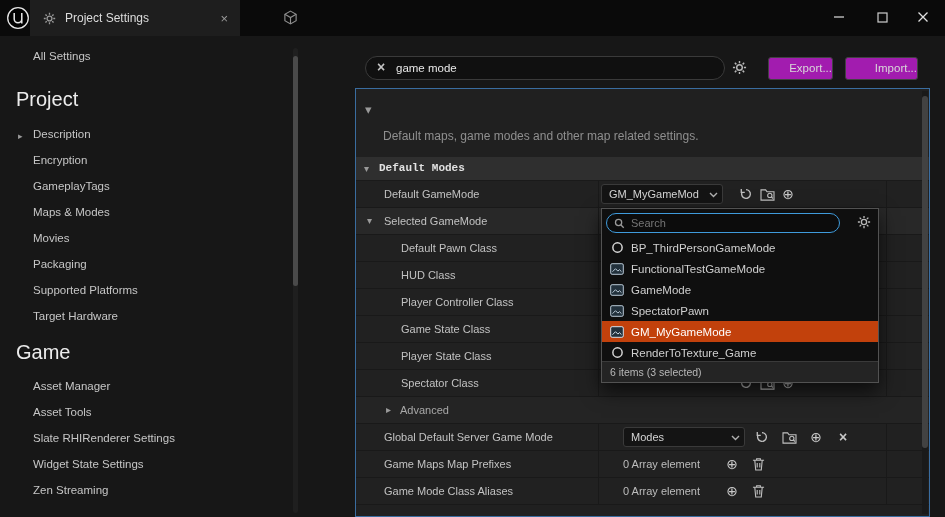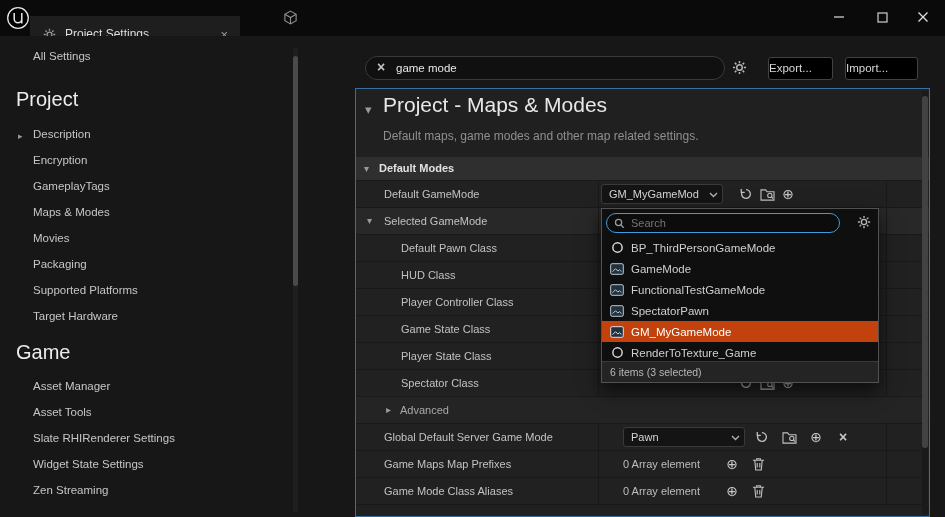--- a/index.html
+++ b/index.html
@@ -3,55 +3,55 @@
 <meta charset="utf-8">
 <style>
   * { margin:0; padding:0; box-sizing:border-box; }
   html,body { width:945px; height:517px; background:#000; }
   body { font-family:"Liberation Sans","DejaVu Sans",sans-serif; }
   .app { position:relative; width:945px; height:517px; background:#171717; overflow:hidden; color:#c8c8c8; }
 
   
   .titlebar { position:absolute; left:0; top:0; width:945px; height:36px; background:#0a0a0a; }
   .ue-logo { position:absolute; left:6px; top:6px; width:24px; height:24px; }
-  .tab { position:absolute; left:30px; top:16px; width:210px; height:36px; background:#1e1e1e; display:flex; align-items:center; }
+  .tab { position:absolute; left:30px; top:0; width:210px; height:36px; background:#1e1e1e; display:flex; align-items:center; }
   .tab-icon { margin-left:13px; display:flex; }
   .tab-title { margin-left:9px; font-size:12px; color:#dcdcdc; }
   .tab-close { margin-left:auto; margin-right:12px; color:#9a9a9a; font-size:13px; cursor:pointer; }
   .cube { position:absolute; left:283px; top:10px; display:flex; }
   .winbtn { position:absolute; top:0; width:32px; height:34px; display:flex; align-items:center; justify-content:center; }
   .winbtn.min { left:823px; } .winbtn.max { left:866px; } .winbtn.cls { left:907px; }
 
   
   .sidebar { position:absolute; left:0; top:36px; width:310px; height:481px; background:#171717; }
   .side-link { position:absolute; left:33px; font-size:11.5px; color:#c6c6c6; text-underline-offset:3px; cursor:pointer; white-space:nowrap; }
   .side-head { position:absolute; left:16px; font-size:20px; color:#ececec; }
   .side-arrow { position:absolute; left:18px; font-size:9px; color:#9a9a9a; }
   .side-scroll-track { position:absolute; left:293px; top:12px; width:5px; height:465px; background:#1f1f1f; border-radius:3px; }
   .side-scroll-thumb { position:absolute; left:0; top:8px; width:5px; height:230px; background:#4a4a4a; border-radius:3px; }
 
   
   .search-box { position:absolute; left:365px; top:56px; width:360px; height:24px; background:#101010; border:1px solid #3a3a3a; border-radius:12px; }
   .search-clear { position:absolute; left:11px; top:2px; font-size:14px; font-weight:bold; color:#c4c4c4; cursor:pointer; }
   .search-input { position:absolute; left:30px; top:2px; width:310px; height:18px; background:transparent; border:none; outline:none; color:#e8e8e8; font-size:11.5px; font-family:inherit; }
   .gear-toolbar { position:absolute; left:732px; top:60px; display:flex; cursor:pointer; }
-  .btn { position:absolute; top:57px; height:23px; background:#000000; border:1px solid #424242; border-radius:3px; color:#d8d8d8; font-size:11.5px; text-align:left; line-height:21px; cursor:pointer; }
+  .btn { position:absolute; top:57px; height:23px; background:#a21caf; border:1px solid #424242; border-radius:3px; color:#d8d8d8; font-size:11.5px; text-align:right; line-height:21px; cursor:pointer; }
   .btn.export { left:768px; width:65px; }
   .btn.import { left:845px; width:73px; }
 
   
   .panel { position:absolute; left:355px; top:88px; width:575px; height:429px; background:#202020; border:1px solid #3a6da0; }
   .panel-head { position:absolute; left:0; top:0; right:0; height:68px; }
   .tri { color:#9a9a9a; font-size:11px; }
   .panel-title-tri { position:absolute; left:9px; top:13px; font-size:13px; }
   .panel-title { position:absolute; left:27px; top:4px; font-size:21px; color:#e8e8e8; }
   .panel-sub { position:absolute; left:27px; top:40px; font-size:12px; color:#8f8f8f; }
   .section-bar { position:absolute; left:0; top:68px; right:0; height:24px; background:#2f2f2f; border-bottom:1px solid #1a1a1a; line-height:23px; }
   .section-bar .tri { position:absolute; left:8px; top:0; line-height:24px; font-size:10px; }
-  .section-bar .txt { position:absolute; left:23px; font-size:11px; font-weight:bold; color:#e2e2e2; }
+  .section-bar .txt { position:absolute; left:23px; font-size:11px; font-weight:bold; color:#e2e2e2;font-family:Liberation Mono, monospace; }
   .rows { position:absolute; left:0; top:92px; right:0; }
   .row { position:relative; height:27px; border-bottom:1px solid #191919; background:#212121; display:flex; }
   .row.cat { background:#282828; }
   .row.adv { background:#242424; }
   .cell.label { width:243px; border-right:1px solid #191919; display:flex; align-items:center; position:relative; }
   .cell.value { flex:1; position:relative; }
   .cell.end { width:43px; border-left:1px solid #191919; }
   .lbl { font-size:11px; color:#c2c2c2; white-space:nowrap; }
   .lvl1 { padding-left:28px; } .lvl2 { padding-left:45px; }
   .row-tri { position:absolute; left:11px; top:0; line-height:26px; font-size:10px; color:#9a9a9a; }
@@ -160,21 +160,20 @@
         <path d="M12 1.5v3.5M12 19v3.5M1.5 12H5M19 12h3.5M4.5 4.5L7 7M17 17l2.5 2.5M19.5 4.5L17 7M7 17l-2.5 2.5"></path>
       </svg>
   </div>
   <div class="btn export">Export...</div>
   <div class="btn import">Import...</div>
 
   <div class="panel">
 
     <div class="panel-head">
       <span class="tri panel-title-tri">▾</span>
-      <div class="panel-title">Project - Maps &amp; Modes</div>
       <div class="panel-sub">Default maps, game modes and other map related settings.</div>
     </div>
 
     <div class="section-bar">
       <span class="tri">▾</span>
       <span class="txt">Default Modes</span>
     </div>
 
     <div class="rows">
 
@@ -283,21 +282,21 @@
         <span class="adv-tri">▸</span>
         <span class="adv-lbl">Advanced</span>
       </div>
 
       <div class="row">
         <div class="cell label lvl1">
             <span class="lbl">Global Default Server Game Mode</span>
           </div>
         <div class="cell value">
           <div class="combo" style="left:24px">
-            <span class="ct">Pawn</span>
+            <span class="ct">Modes</span>
             <svg width="9" height="6" viewBox="0 0 9 6">
                 <path d="M1 1l3.5 3.5L8 1" stroke="#b0b0b0" stroke-width="1.4" fill="none"></path>
               </svg>
           </div>
           <span class="ibtn" style="left:155px">
               <svg width="14" height="14" viewBox="0 0 16 16" fill="none" stroke="#c0c0c0" stroke-width="1.5">
                 <path d="M8 3a5 5 0 1 1-4.6 3"></path>
                 <path d="M2.6 2.2v4h4"></path>
               </svg>
             </span>
@@ -379,30 +378,30 @@
             </span>
           <span>BP_ThirdPersonGameMode</span>
         </div>
         <div class="p-item">
           <span class="ico">
               <svg width="14" height="12" viewBox="0 0 14 12">
                 <rect x="0.7" y="0.7" width="12.6" height="10.6" rx="1.4" fill="#22313c" stroke="#b9c9d6"></rect>
                 <path d="M2.5 8.7l3-3 2.4 2.4 1.5-1.5 2.1 2.1" fill="none" stroke="#b9c9d6"></path>
               </svg>
             </span>
-          <span>GameMode</span>
+          <span>FunctionalTestGameMode</span>
         </div>
         <div class="p-item">
           <span class="ico">
               <svg width="14" height="12" viewBox="0 0 14 12">
                 <rect x="0.7" y="0.7" width="12.6" height="10.6" rx="1.4" fill="#22313c" stroke="#b9c9d6"></rect>
                 <path d="M2.5 8.7l3-3 2.4 2.4 1.5-1.5 2.1 2.1" fill="none" stroke="#b9c9d6"></path>
               </svg>
             </span>
-          <span>FunctionalTestGameMode</span>
+          <span>GameMode</span>
         </div>
         <div class="p-item">
           <span class="ico">
               <svg width="14" height="12" viewBox="0 0 14 12">
                 <rect x="0.7" y="0.7" width="12.6" height="10.6" rx="1.4" fill="#22313c" stroke="#b9c9d6"></rect>
                 <path d="M2.5 8.7l3-3 2.4 2.4 1.5-1.5 2.1 2.1" fill="none" stroke="#b9c9d6"></path>
               </svg>
             </span>
           <span>SpectatorPawn</span>
         </div>

